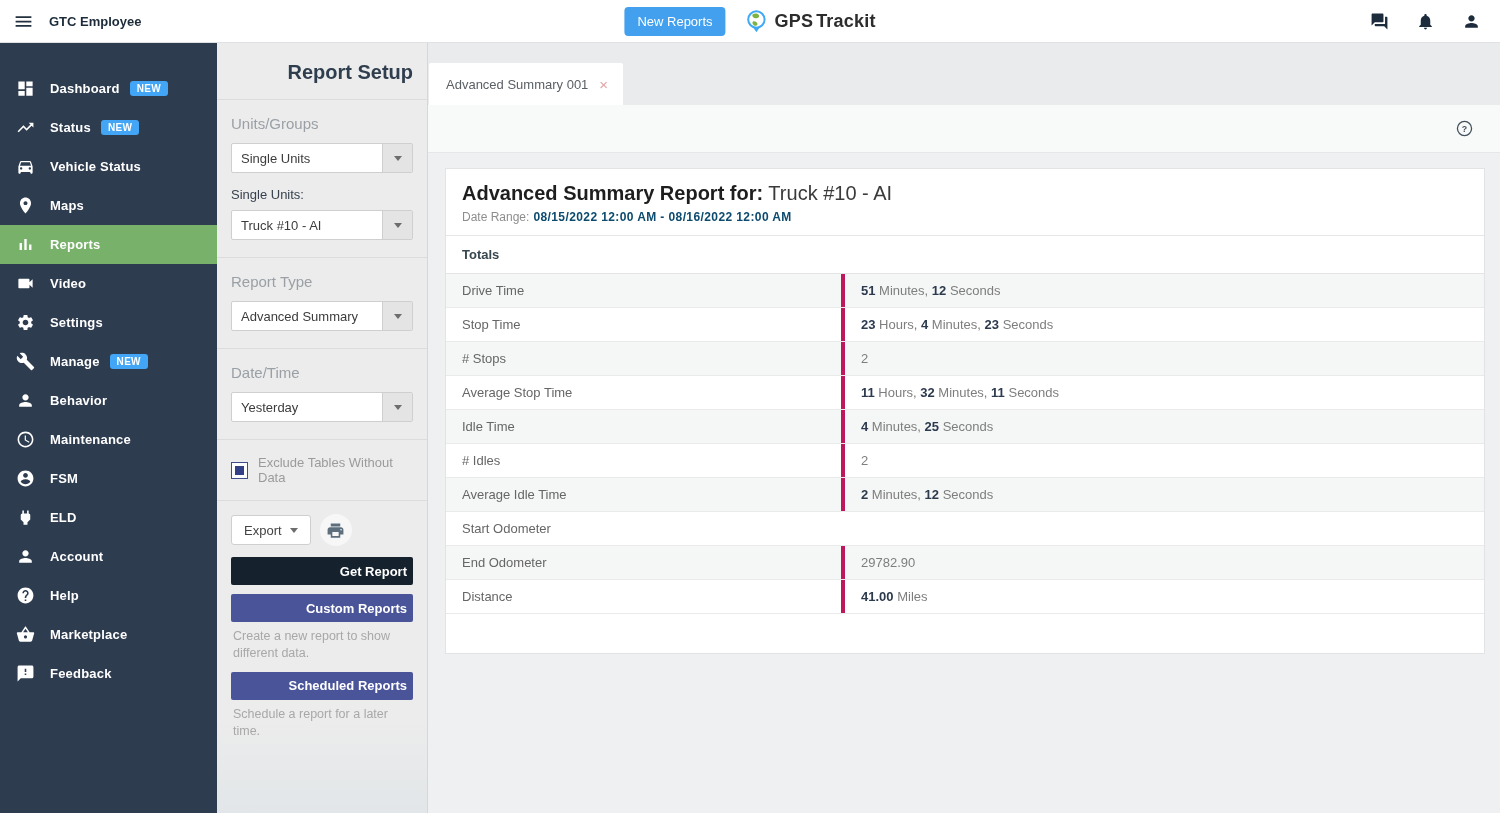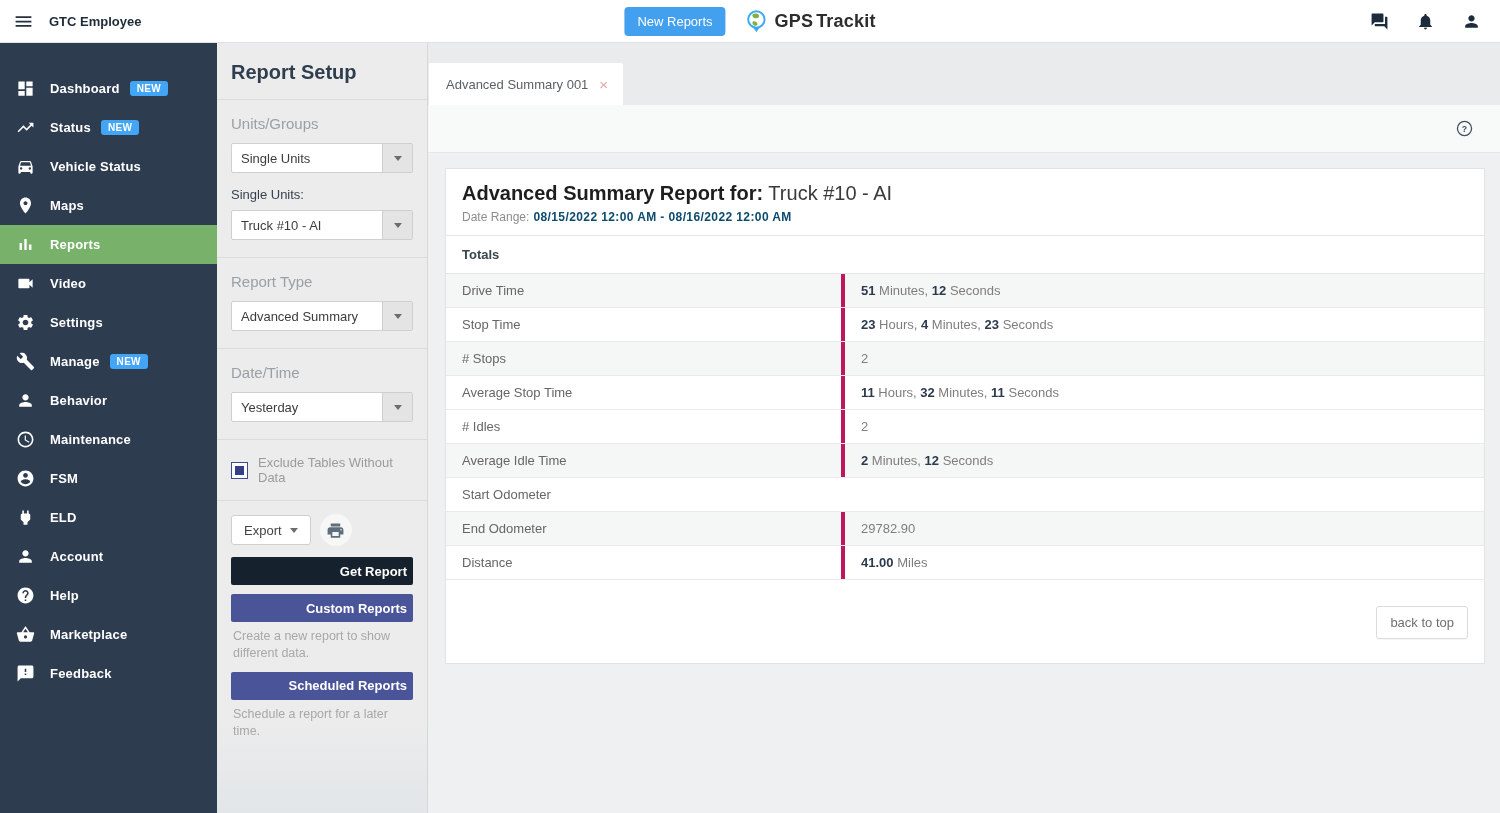--- a/index.html
+++ b/index.html
@@ -44,21 +44,21 @@
     background:#42a5f5; color:#fff; font-size:10px; font-weight:700;
     border-radius:3px; padding:2px 7px; margin-left:10px; letter-spacing:.3px;
   }
 
   
   .panel {
     width:211px; flex:none; border-right:1px solid #d5d7d8;
     background:linear-gradient(180deg,#ececec 0%, #ececec 88%, #e2e6e8 100%);
     display:flex; flex-direction:column; overflow:hidden;
   }
-  .panel-title { font-size:20px; font-weight:600; color:#2f3e4e; padding:18px 14px 15px; border-bottom:1px solid #dcdcdc; }
+  .panel-title { font-size:20px; font-weight:600; color:#2f3e4e; padding:18px 14px 15px; border-bottom:1px solid #dcdcdc;text-align:right; }
   .section { padding:13px 14px 17px; border-bottom:1px solid #dcdcdc; }
   .section-h { font-size:15px; color:#9aa0a5; margin:2px 0 11px; }
   .sub-label { font-size:13px; color:#37424e; margin:14px 0 8px; }
   .select { display:flex; height:30px; border:1px solid #cfcfcf; border-radius:2px; background:#fff; cursor:pointer; }
   .select .val { flex:1; display:flex; align-items:center; padding:0 9px; font-size:13px; color:#3c3c3c; overflow:hidden; white-space:nowrap; }
   .select .caret-box { width:30px; background:#e4e4e4; border-left:1px solid #cfcfcf; display:flex; align-items:center; justify-content:center; }
   .caret { width:0; height:0; border-left:4px solid transparent; border-right:4px solid transparent; border-top:5px solid #6d6d6d; }
 
   .checkbox-row { display:flex; align-items:center; padding:15px 14px; border-bottom:1px solid #dcdcdc; cursor:pointer; }
   .checkbox { width:17px; height:17px; background:#fff; border:1px solid #3f4c8e; display:flex; align-items:center; justify-content:center; margin-right:10px; flex:none; }
@@ -406,20 +406,24 @@
               <div class="tcell value"><span class="num">23</span><span class="unit"> Hours, </span><span class="num">4</span><span class="unit"> Minutes, </span><span class="num">23</span><span class="unit"> Seconds</span></div>
             </div>
             <div class="trow shade">
               <div class="tcell label"># Stops</div>
               <div class="tcell value"><span class="unit">2</span></div>
             </div>
             <div class="trow">
               <div class="tcell label">Average Stop Time</div>
               <div class="tcell value"><span class="num">11</span><span class="unit"> Hours, </span><span class="num">32</span><span class="unit"> Minutes, </span><span class="num">11</span><span class="unit"> Seconds</span></div>
             </div>
+            <div class="trow shade">
+              <div class="tcell label">Idle Time</div>
+              <div class="tcell value"><span class="num">4</span><span class="unit"> Minutes, </span><span class="num">25</span><span class="unit"> Seconds</span></div>
+            </div>
             <div class="trow">
               <div class="tcell label"># Idles</div>
               <div class="tcell value"><span class="unit">2</span></div>
             </div>
             <div class="trow shade">
               <div class="tcell label">Average Idle Time</div>
               <div class="tcell value"><span class="num">2</span><span class="unit"> Minutes, </span><span class="num">12</span><span class="unit"> Seconds</span></div>
             </div>
             <div class="trow">
               <div class="tcell label">Start Odometer</div>
@@ -427,19 +431,16 @@
             <div class="trow shade">
               <div class="tcell label">End Odometer</div>
               <div class="tcell value"><span class="unit">29782.90</span></div>
             </div>
             <div class="trow">
               <div class="tcell label">Distance</div>
               <div class="tcell value"><span class="num">41.00</span><span class="unit"> Miles</span></div>
             </div>
           </div>
 
-        <div class="card-foot">
-          <button class="btn-backtotop">back to top</button>
-        </div>
       </div>
     </div>
   </main>
 </div>
 
 </body></html>

